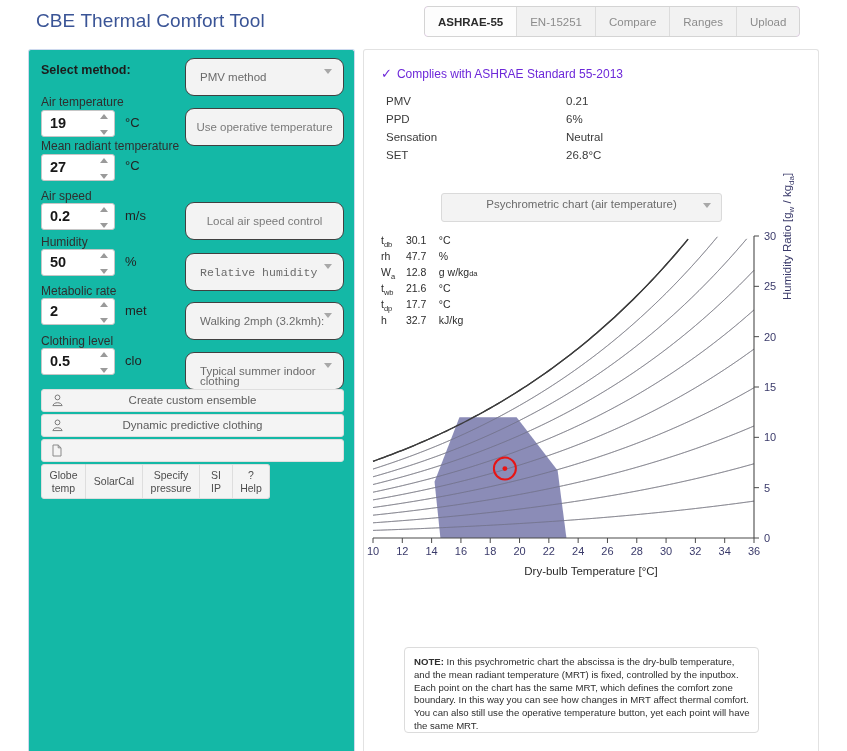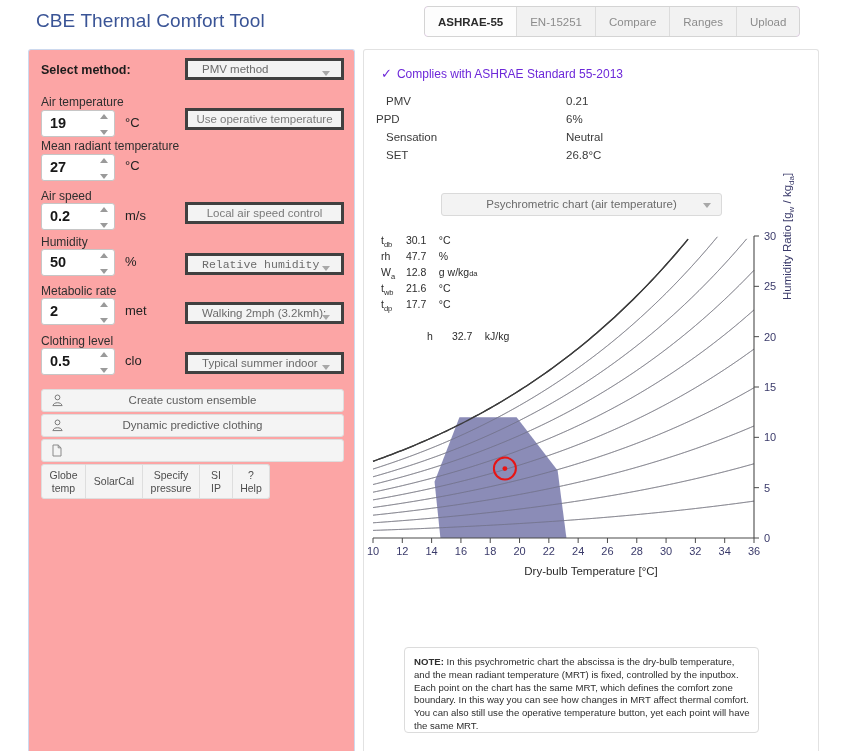--- a/index.html
+++ b/index.html
@@ -31,21 +31,21 @@
     border-right: 1px solid #dcdcdc; padding: 0 13px;
     white-space: nowrap; height: 100%;
   }
   .tab:last-child { border-right: none; }
   .tab.active { background: #fdfdfd; color: #2b2b2b; font-weight: bold; }
 
   
   .sidebar {
     position: absolute; left: 28px; top: 49px;
     width: 327px; height: 702px;
-    background: #fca5a5;
+    background: #14b8a6;
     border: 1px solid #cdd9ee; border-bottom: none;
     border-radius: 3px 3px 0 0;
   }
   .fld-label {
     font-size: 12px; color: #2f2f2f; position: absolute; left: 12px;
     white-space: nowrap;
   }
   .bold-label { font-size: 12.5px; font-weight: bold; color: #1c1c1c; }
 
   .spin {
@@ -63,22 +63,22 @@
   }
   .tri-up, .tri-dn { width: 0; height: 0; border-left: 4px solid transparent; border-right: 4px solid transparent; }
   .tri-up { border-bottom: 5px solid #9a9a9a; }
   .tri-dn { border-top: 5px solid #9a9a9a; }
   .unit {
     position: absolute; left: 96px; font-size: 13px; color: #232323;
     white-space: nowrap;
   }
 
   .sel {
-    position: absolute; height: 22px; background: #f3f3f3;
-    border: 3px solid #404040; border-radius: 0;
+    position: absolute; height: 38px; background: #f3f3f3;
+    border: 1px solid #404040; border-radius: 9px;
     display: flex; align-items: center;
   }
   .sel .txt {
     font-size: 11.5px; color: #6b6b6b; margin-left: 14px;
     white-space: nowrap; overflow: hidden;
   }
   .sel .caret {
     position: absolute; right: 11px; top: 10px;
     width: 0; height: 0; border-left: 4px solid transparent;
     border-right: 4px solid transparent; border-top: 5px solid #a8a8a8;
@@ -117,21 +117,21 @@
     border-radius: 3px 3px 0 0;
   }
   .complies {
     position: absolute; left: 17px; top: 16px;
     font-size: 12px; color: #6d28d9; white-space: nowrap;
   }
   .complies .chk { font-size: 13px; margin-right: 5px; }
   .res { position: absolute; font-size: 11.5px; color: #3a3a3a; white-space: nowrap; }
 
   .chartsel {
-    position: absolute; left: 77px; top: 143px; width: 281px; height: 23px;
+    position: absolute; left: 77px; top: 143px; width: 281px; height: 29px;
     background: #f3f3f3; border: 1px solid #dadada; border-radius: 3px;
   }
   .chartsel .txt {
     position: absolute; width: 100%; text-align: center; top: 4px;
     font-size: 11.5px; color: #6b6b6b;
   }
   .chartsel .caret {
     position: absolute; right: 10px; top: 9px; width: 0; height: 0;
     border-left: 4px solid transparent; border-right: 4px solid transparent;
     border-top: 5px solid #a8a8a8;
@@ -320,21 +320,21 @@
   </div>
 
   <div class="rpanel">
 
     <div class="complies">
       <span class="chk">✓</span><span>Complies with ASHRAE Standard 55-2013</span>
     </div>
 
     <div class="res" style="left:22px; top:45px;">PMV</div>
     <div class="res" style="left:202px; top:45px;">0.21</div>
-    <div class="res" style="left:12px; top:63px;">PPD</div>
+    <div class="res" style="left:22px; top:63px;">PPD</div>
     <div class="res" style="left:202px; top:63px;">6%</div>
     <div class="res" style="left:22px; top:81px;">Sensation</div>
     <div class="res" style="left:202px; top:81px;">Neutral</div>
     <div class="res" style="left:22px; top:99px;">SET</div>
     <div class="res" style="left:202px; top:99px;">26.8°C</div>
 
     <div class="chartsel">
       <span class="txt">Psychrometric chart (air temperature)</span>
       <span class="caret"></span>
     </div>
@@ -357,21 +357,21 @@
     <div class="dp" style="left:17px; top:232px;">
       <span style="display:inline-block;width:22px;">t<sub>wb</sub></span>
       <span style="display:inline-block;width:30px;">21.6</span>
       <span>°C</span>
     </div>
     <div class="dp" style="left:17px; top:248px;">
       <span style="display:inline-block;width:22px;">t<sub>dp</sub></span>
       <span style="display:inline-block;width:30px;">17.7</span>
       <span>°C</span>
     </div>
-    <div class="dp" style="left:17px; top:280px;margin-left:46px;">
+    <div class="dp" style="left:17px; top:264px;">
       <span style="display:inline-block;width:22px;">h</span>
       <span style="display:inline-block;width:30px;">32.7</span>
       <span>kJ/kg</span>
     </div>
 
     <div class="note">
       <div class="body"><b>NOTE:</b><span> In this psychrometric chart the abscissa is the dry-bulb temperature, and the mean radiant temperature (MRT) is fixed, controlled by the inputbox. Each point on the chart has the same MRT, which defines the comfort zone boundary. In this way you can see how changes in MRT affect thermal comfort. You can also still use the operative temperature button, yet each point will have the same MRT.</span></div>
     </div>
   </div>
 

